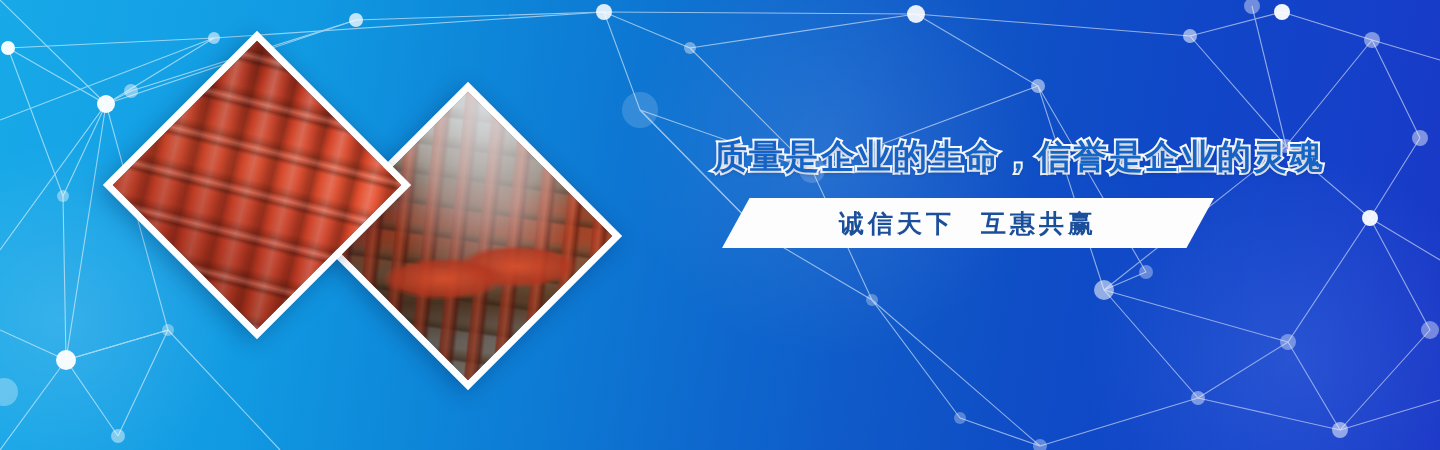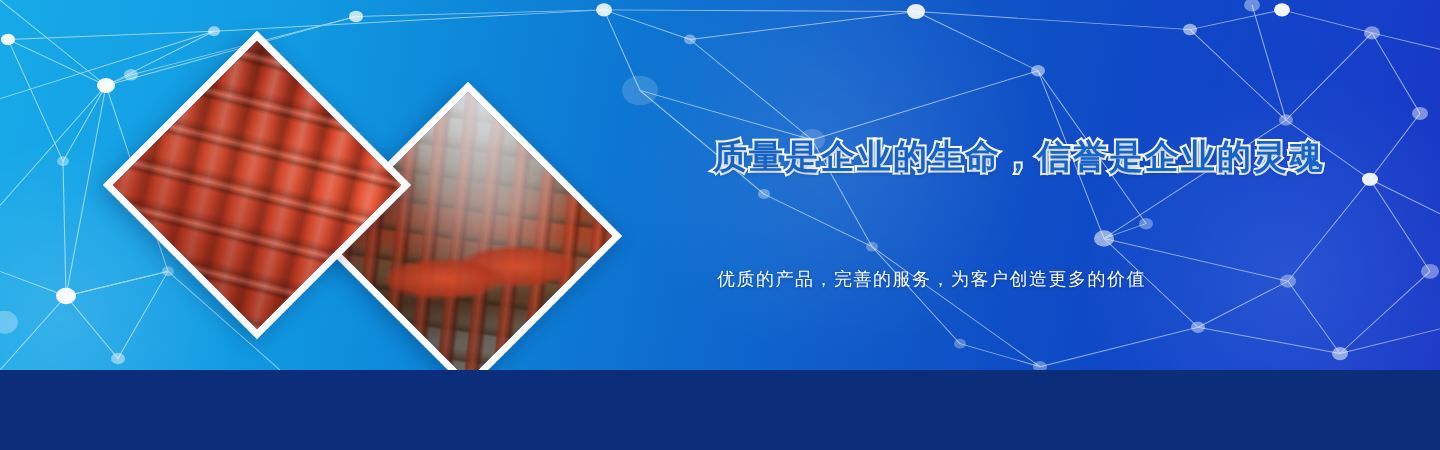--- a/index.html
+++ b/index.html
@@ -5,21 +5,21 @@
   html, body {
     margin: 0;
     padding: 0;
     background: #0b2d7a;
   }
   * { box-sizing: border-box; }
 
   .banner {
     position: relative;
     width: 1440px;
-    height: 370px;
+    height: 450px;
     overflow: hidden;
     font-family: "Liberation Sans", "DejaVu Sans", sans-serif;
     background: linear-gradient(100deg,
         #17a9e8 0%,
         #15a2e6 10%,
         #119ae2 20%,
         #0e8ada 30%,
         #0d7bd4 40%,
         #0e6ace 50%,
         #0f5bc9 60%,
@@ -337,18 +337,24 @@
   <div class="diamond" id="diamond-left">
     <div class="inner photo-shafts"></div>
   </div>
 
   <div class="diamond" id="diamond-right">
     <div class="inner photo-warehouse"></div>
   </div>
 
   <div class="headline">质量是企业的生命，信誉是企业的灵魂</div>
 
+  <div class="ribbon">
+    <div class="ribbon-shape"></div>
+    <div class="ribbon-text">
+      <span>诚信天下</span>
+      <span>互惠共赢</span>
+    </div>
+  </div>
 
   <div class="subtitle">
-    <div class="sub-line-1">优质的产品，完善的服务，为客户创造更多的价值</div>
   </div>
 
 </div>
 
 </body></html>

